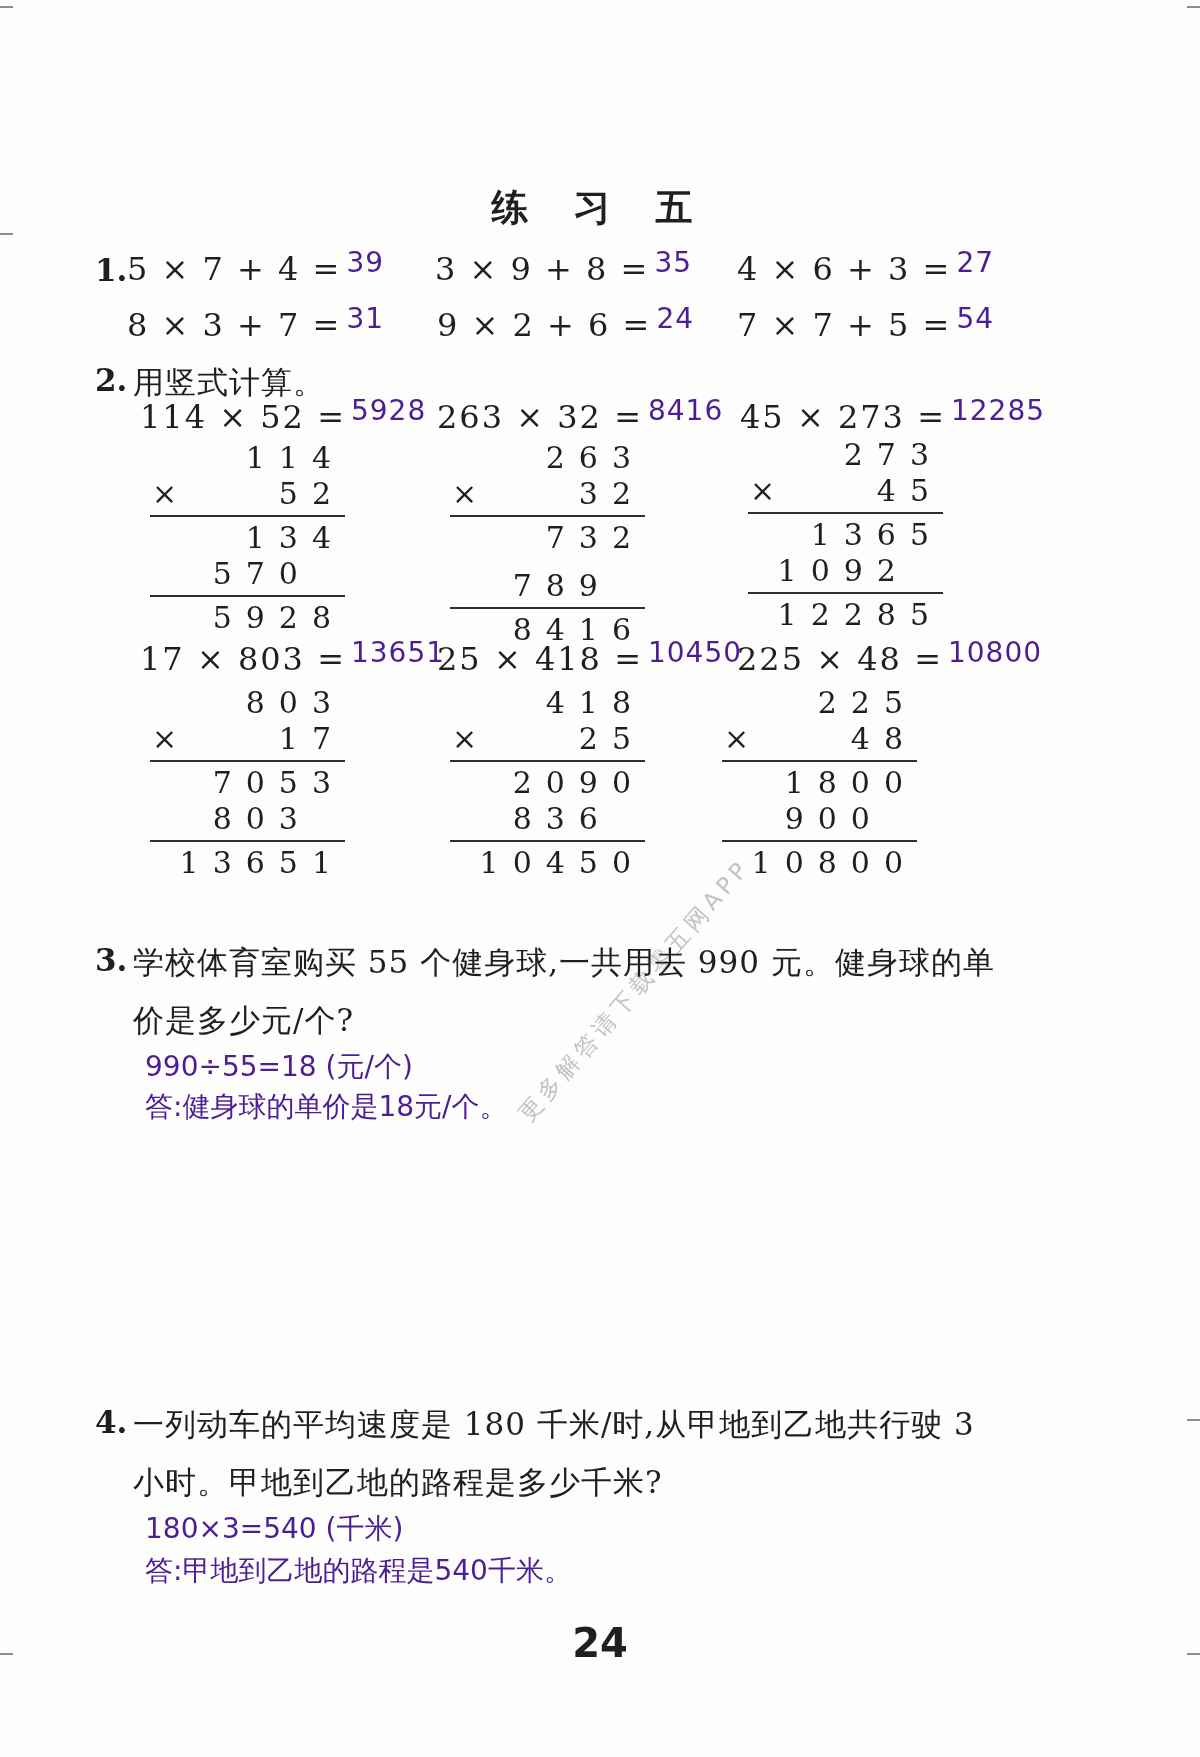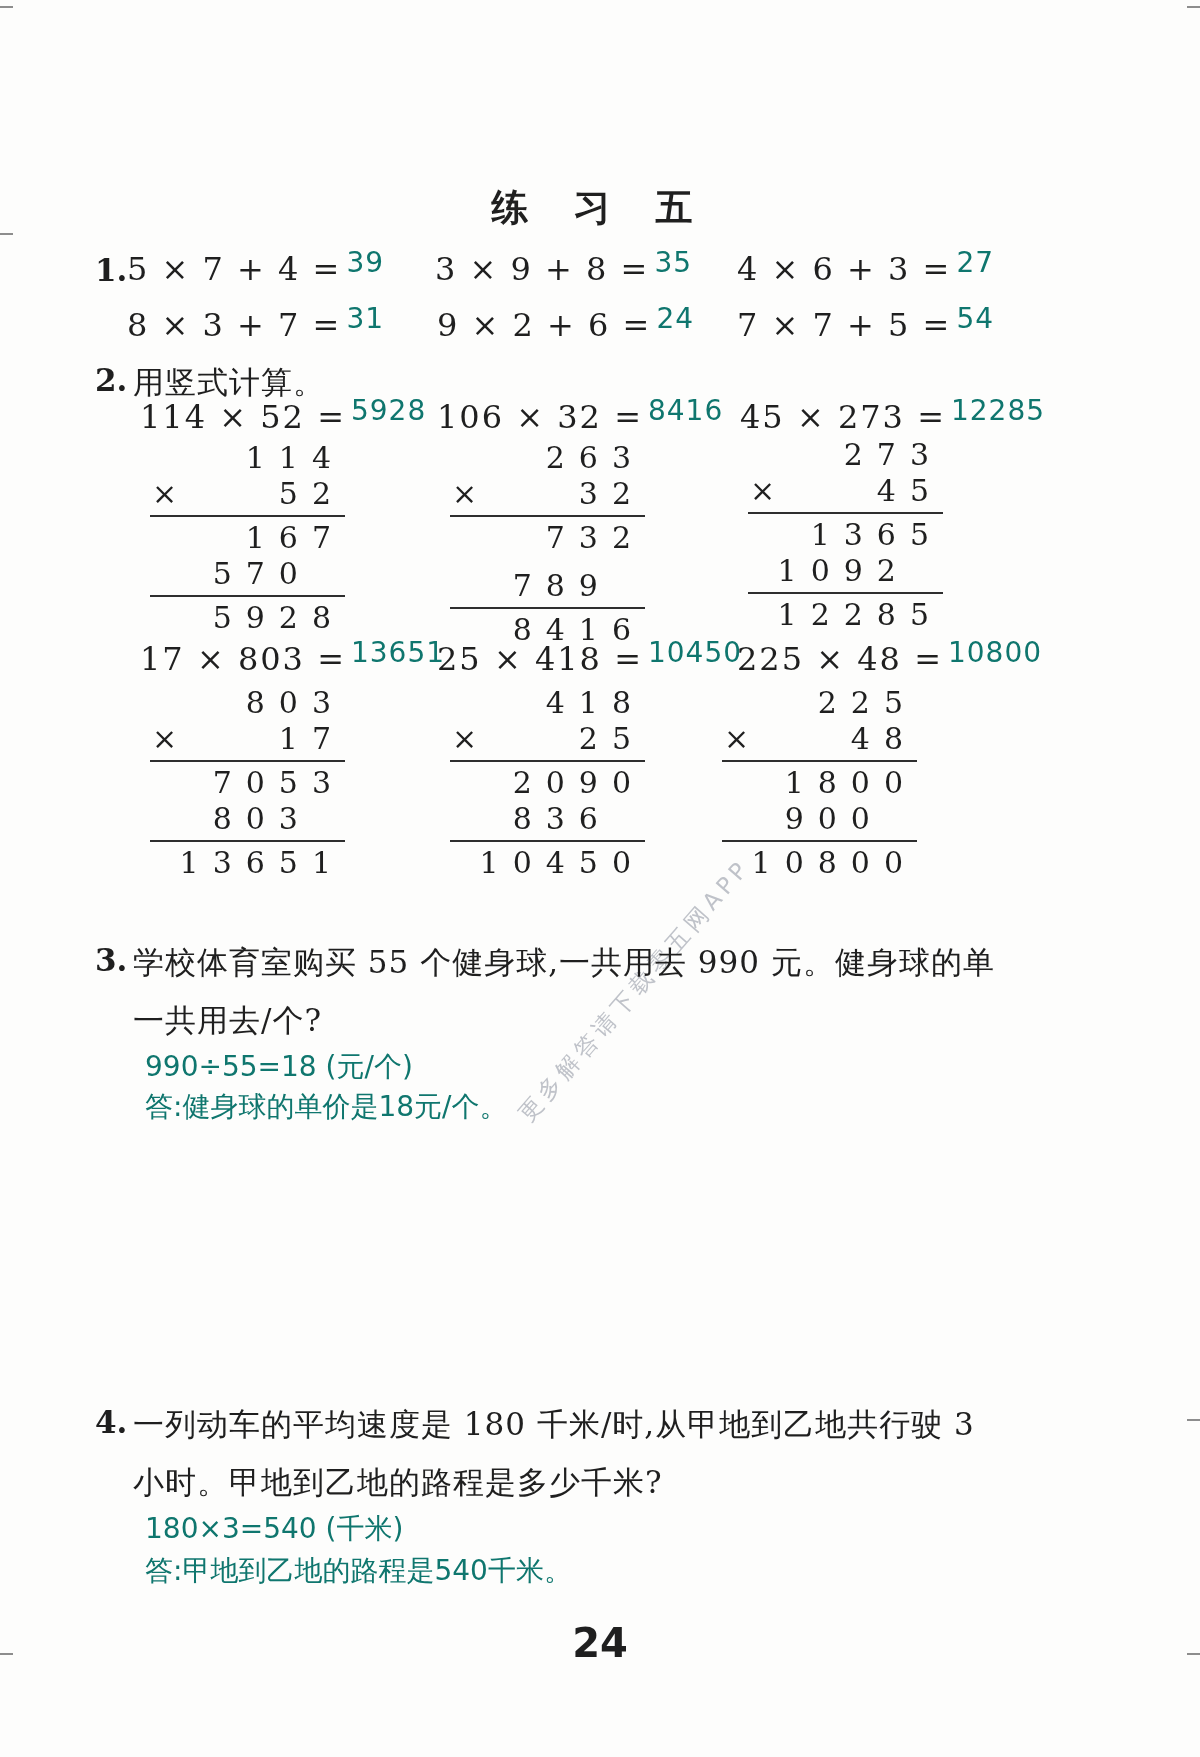--- a/index.html
+++ b/index.html
@@ -19,21 +19,21 @@
   .pnum{font-size:31px;font-weight:bold;}
   
   .p1-eq,.p2-eq{font-size:32px;letter-spacing:2px;white-space:nowrap;}
   .ans{
     font-family:"DejaVu Sans","Liberation Sans",sans-serif;
     font-size:28px;letter-spacing:1px;
     position:relative;top:-8px;margin-left:5px;
   }
   
   .ptext{font-size:31px;letter-spacing:1px;white-space:nowrap;}
-  .blue{color:#0f766e;}
+  .blue{color:#4c1d95;}
   .sol{
     font-family:"DejaVu Sans","Liberation Sans",sans-serif;
     font-size:28px;white-space:nowrap;margin-left:12px;
   }
   
   .vcalc{
     position:absolute;width:195px;
     font-size:30px;
   }
   .vrow{
@@ -92,30 +92,30 @@
   <span>7 × 7 + 5 =</span><span class="ans blue">54</span>
 </div>
 
 <div class="abs pnum" style="left:95px;top:362px">2.</div>
 <div class="abs ptext" style="left:133px;top:362px">用竖式计算。</div>
 
 <div class="abs p2-eq" style="left:140px;top:398px">
   <span>114 × 52 =</span><span class="ans blue">5928</span>
 </div>
 <div class="abs p2-eq" style="left:437px;top:398px">
-  <span>106 × 32 =</span><span class="ans blue">8416</span>
+  <span>263 × 32 =</span><span class="ans blue">8416</span>
 </div>
 <div class="abs p2-eq" style="left:740px;top:398px">
   <span>45 × 273 =</span><span class="ans blue">12285</span>
 </div>
 
 <div class="vcalc" style="left:150px;top:440px">
     <div class="vrow">114</div>
     <div class="vrow rule-below"><span class="x-sign">×</span>52</div>
-    <div class="vrow">167</div>
+    <div class="vrow">134</div>
     <div class="vrow" style="padding-right: calc(1ch + 14px);">570</div>
     <div class="vrow rule-above">5928</div>
   </div>
 <div class="vcalc" style="left:450px;top:440px">
     <div class="vrow">263</div>
     <div class="vrow rule-below"><span class="x-sign">×</span>32</div>
     <div class="vrow">732</div>
     <div class="vrow" style="padding-right: calc(1ch + 14px); margin-top: 12px;">789</div>
     <div class="vrow rule-above">8416</div>
   </div>
@@ -156,21 +156,21 @@
     <div class="vrow rule-below"><span class="x-sign">×</span>48</div>
     <div class="vrow">1800</div>
     <div class="vrow" style="padding-right: calc(1ch + 14px);">900</div>
     <div class="vrow rule-above">10800</div>
   </div>
 
 <div class="abs watermark">更多解答请下载零五网APP</div>
 
 <div class="abs pnum" style="left:95px;top:942px">3.</div>
 <div class="abs ptext" style="left:133px;top:942px">学校体育室购买 55 个健身球,一共用去 990 元。健身球的单</div>
-<div class="abs ptext" style="left:133px;top:1000px">一共用去/个?</div>
+<div class="abs ptext" style="left:133px;top:1000px">价是多少元/个?</div>
 <div class="abs sol blue" style="left:133px;top:1048px">990÷55=18 (元/个)</div>
 <div class="abs sol blue" style="left:133px;top:1088px">答:健身球的单价是18元/个。</div>
 
 <div class="abs pnum" style="left:95px;top:1404px">4.</div>
 <div class="abs ptext" style="left:133px;top:1404px">一列动车的平均速度是 180 千米/时,从甲地到乙地共行驶 3</div>
 <div class="abs ptext" style="left:133px;top:1462px">小时。甲地到乙地的路程是多少千米?</div>
 <div class="abs sol blue" style="left:133px;top:1510px">180×3=540 (千米)</div>
 <div class="abs sol blue" style="left:133px;top:1552px">答:甲地到乙地的路程是540千米。</div>
 
 <div class="abs page-number">24</div>

